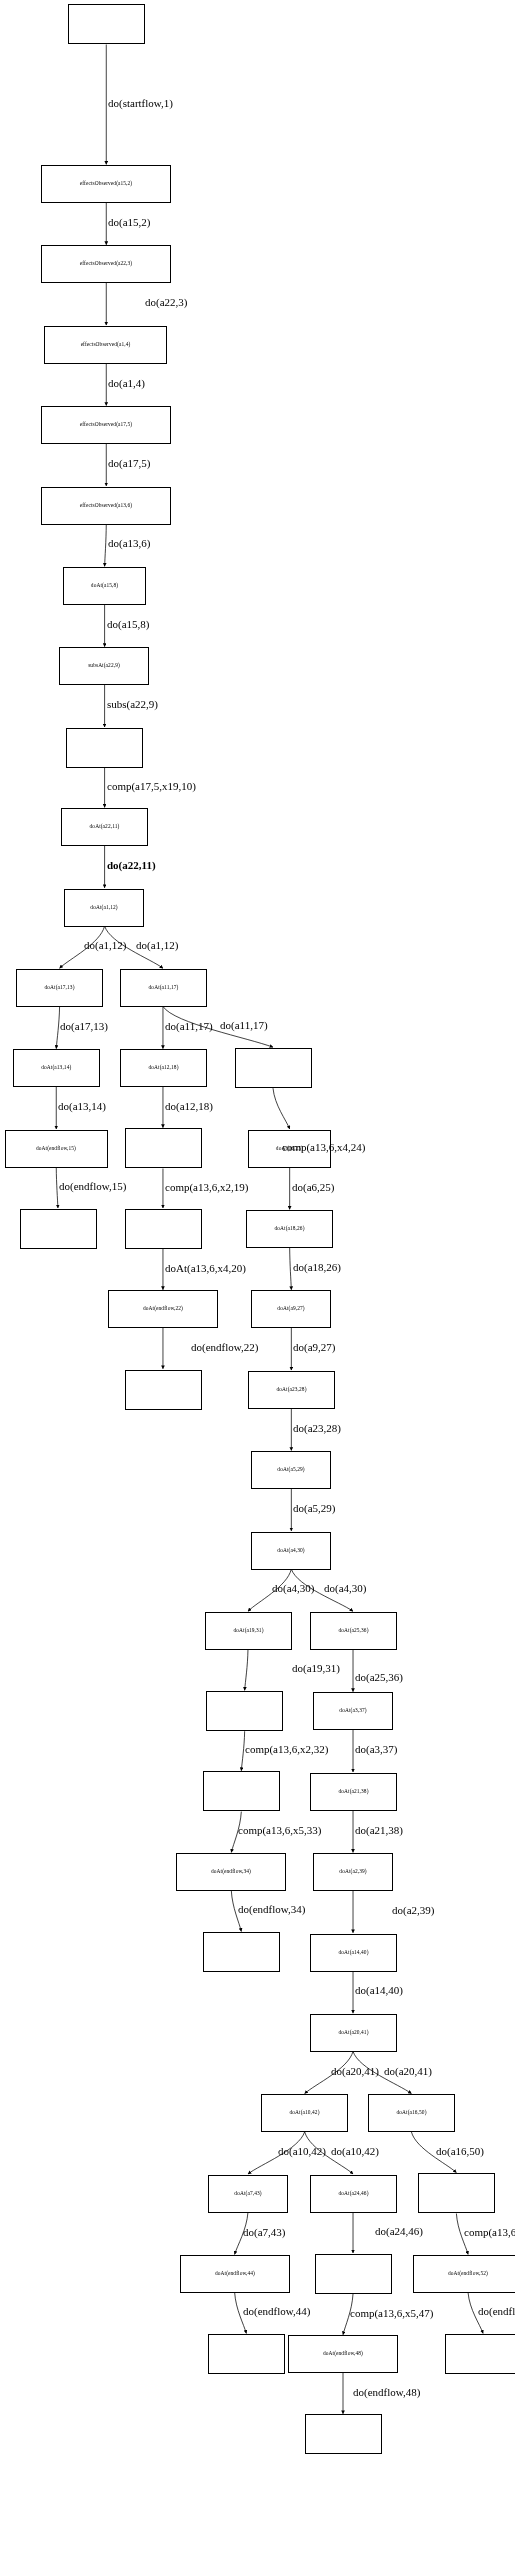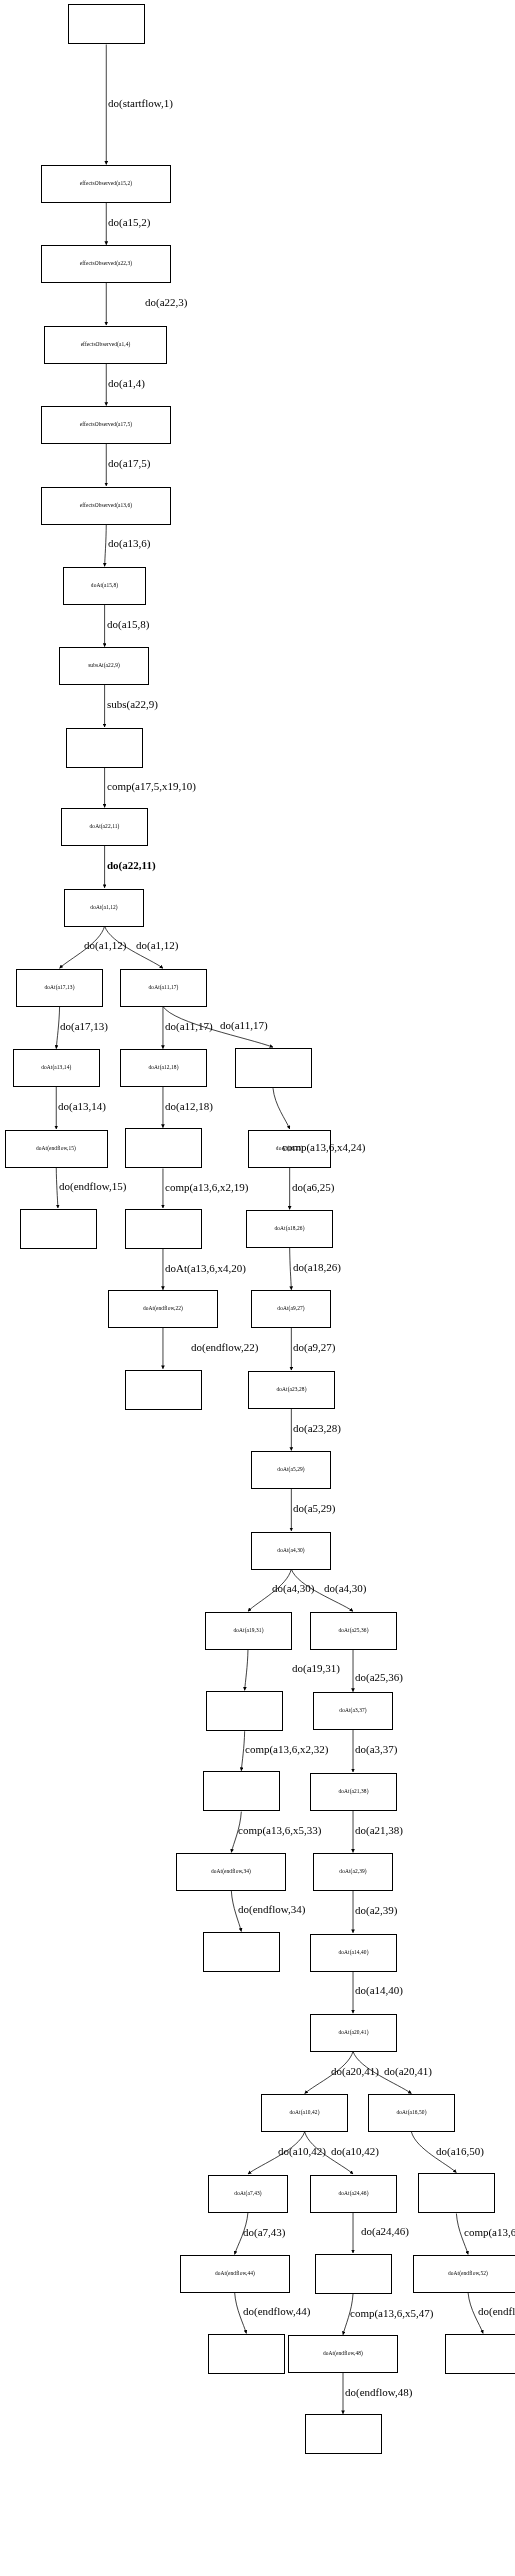--- a/index.html
+++ b/index.html
@@ -298,29 +298,29 @@
       <div class="edge-label" style="left: 293px; top: 1503px;">do(a5,29)</div>
       <div class="edge-label" style="left: 272px; top: 1583px;">do(a4,30)</div>
       <div class="edge-label" style="left: 324px; top: 1583px;">do(a4,30)</div>
       <div class="edge-label" style="left: 248px; top: 1663px; margin-left: 44px;">do(a19,31)</div>
       <div class="edge-label" style="left: 355px; top: 1664px; margin-top: 8px;">do(a25,36)</div>
       <div class="edge-label" style="left: 245px; top: 1744px; text-align: right;">comp(a13,6,x2,32)</div>
       <div class="edge-label" style="left: 355px; top: 1744px;">do(a3,37)</div>
       <div class="edge-label" style="left: 238px; top: 1825px;">comp(a13,6,x5,33)</div>
       <div class="edge-label" style="left: 355px; top: 1825px;">do(a21,38)</div>
       <div class="edge-label" style="left: 238px; top: 1904px;">do(endflow,34)</div>
-      <div class="edge-label" style="left: 355px; top: 1905px;">do(a2,39)</div>
+      <div class="edge-label" style="left: 355px; top: 1905px; padding-left: 37px;">do(a2,39)</div>
       <div class="edge-label" style="left: 355px; top: 1985px;">do(a14,40)</div>
       <div class="edge-label" style="left: 331px; top: 2066px;">do(a20,41)</div>
       <div class="edge-label" style="left: 384px; top: 2066px;">do(a20,41)</div>
       <div class="edge-label" style="left: 278px; top: 2146px;">do(a10,42)</div>
       <div class="edge-label" style="left: 331px; top: 2146px;">do(a10,42)</div>
       <div class="edge-label" style="left: 436px; top: 2146px;">do(a16,50)</div>
       <div class="edge-label" style="left: 243px; top: 2227px;">do(a7,43)</div>
-      <div class="edge-label" style="left: 361px; top: 2226px; text-align: center;">do(a24,46)</div>
+      <div class="edge-label" style="left: 375px; top: 2226px; text-align: center;">do(a24,46)</div>
       <div class="edge-label" style="left: 464px; top: 2227px;">comp(a13,6,x5,51)</div>
       <div class="edge-label" style="left: 243px; top: 2306px;">do(endflow,44)</div>
       <div class="edge-label" style="left: 350px; top: 2308px;">comp(a13,6,x5,47)</div>
       <div class="edge-label" style="left: 478px; top: 2306px;">do(endflow,52)</div>
-      <div class="edge-label" style="left: 345px; top: 2387px;">do(endflow,48)</div>
+      <div class="edge-label" style="left: 345px; top: 2387px; padding-left: 8px;">do(endflow,48)</div>
     </div>
 </div>
 
 
 </body></html>

